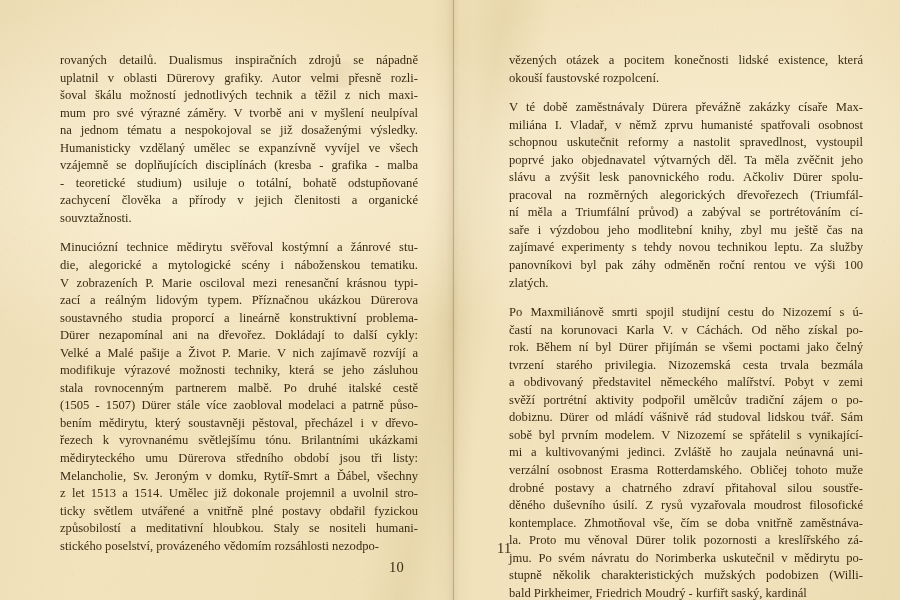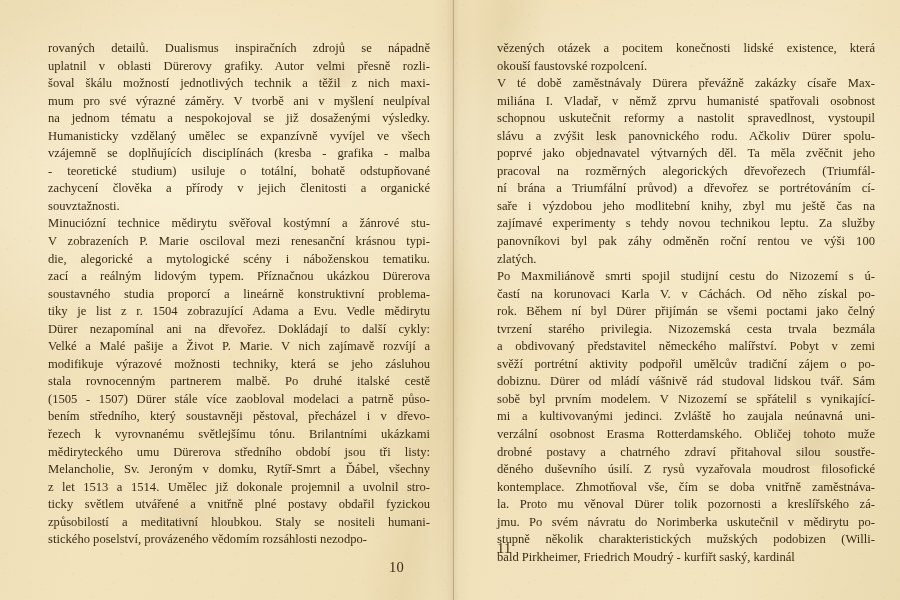--- a/index.html
+++ b/index.html
@@ -98,21 +98,21 @@
     line-height: 17.55px;
     color: #3a2c14;
     text-align: justify;
     text-justify: inter-word;
     -webkit-font-smoothing: none;
   }
   #page-left .text-block  { left: 48px; width: 382px; }
   #page-right .text-block { left: 44px; width: 378px; }
 
   .para {
-    margin: 0;
+    margin: 12px;
     text-align: justify;
   }
   
   .line {
     display: block;
     text-align: justify;
     text-align-last: justify;
     white-space: pre-wrap;
   }
   .line.last {
@@ -149,31 +149,30 @@
           <span class="line">mum pro své výrazné záměry. V tvorbě ani v myšlení neulpíval</span>
           <span class="line">na jednom tématu a nespokojoval se již dosaženými výsledky.</span>
           <span class="line">Humanisticky vzdělaný umělec se expanzívně vyvíjel ve všech</span>
           <span class="line">vzájemně se doplňujících disciplínách (kresba - grafika - malba</span>
           <span class="line">- teoretické studium) usiluje o totální, bohatě odstupňované</span>
           <span class="line">zachycení člověka a přírody v jejich členitosti a organické</span>
           <span class="line last">souvztažnosti.</span>
         </p>
         <p class="para">
           <span class="line">Minuciózní technice mědirytu svěřoval kostýmní a žánrové stu-</span>
+          <span class="line">die, alegorické a mytologické scény i náboženskou tematiku.</span>
           <span class="line">V zobrazeních P. Marie osciloval mezi renesanční krásnou typi-</span>
-          <span class="line">die, alegorické a mytologické scény i náboženskou tematiku.</span>
           <span class="line">zací a reálným lidovým typem. Příznačnou ukázkou Dürerova</span>
           <span class="line">soustavného studia proporcí a lineárně konstruktivní problema-</span>
-          <span class="line">tiky je list z r. 1504 zobrazující Adama a Evu. Vedle mědirytu</span>
           <span class="line">Dürer nezapomínal ani na dřevořez. Dokládají to další cykly:</span>
           <span class="line">Velké a Malé pašije a Život P. Marie. V nich zajímavě rozvíjí a</span>
           <span class="line">modifikuje výrazové možnosti techniky, která se jeho zásluhou</span>
           <span class="line">stala rovnocenným partnerem malbě. Po druhé italské cestě</span>
           <span class="line">(1505 - 1507) Dürer stále více zaobloval modelaci a patrně půso-</span>
-          <span class="line">bením středního, který soustavněji pěstoval, přecházel i v dřevo-</span>
+          <span class="line">bením mědirytu, který soustavněji pěstoval, přecházel i v dřevo-</span>
           <span class="line">řezech k vyrovnanému světlejšímu tónu. Brilantními ukázkami</span>
           <span class="line">mědiryteckého umu Dürerova středního období jsou tři listy:</span>
           <span class="line">Melancholie, Sv. Jeroným v domku, Rytíř-Smrt a Ďábel, všechny</span>
           <span class="line">z let 1513 a 1514. Umělec již dokonale projemnil a uvolnil stro-</span>
           <span class="line">ticky světlem utvářené a vnitřně plné postavy obdařil fyzickou</span>
           <span class="line">způsobilostí a meditativní hloubkou. Staly se nositeli humani-</span>
           <span class="line last">stického poselství, provázeného vědomím rozsáhlosti nezodpo-</span>
         </p>
       </div>
     <div class="folio" id="folio-left">10</div>
@@ -182,24 +181,24 @@
   <div class="page" id="page-right">
     <div class="text-block" id="right-text-block">
         <p class="para">
           <span class="line">vězených otázek a pocitem konečnosti lidské existence, která</span>
           <span class="line last">okouší faustovské rozpolcení.</span>
         </p>
         <p class="para">
           <span class="line">V té době zaměstnávaly Dürera převážně zakázky císaře Max-</span>
           <span class="line">miliána I. Vladař, v němž zprvu humanisté spatřovali osobnost</span>
           <span class="line">schopnou uskutečnit reformy a nastolit spravedlnost, vystoupil</span>
+          <span class="line">poprvé jako objednavatel výtvarných děl. Ta měla zvěčnit jeho</span>
           <span class="line">slávu a zvýšit lesk panovnického rodu. Ačkoliv Dürer spolu-</span>
-          <span class="line">poprvé jako objednavatel výtvarných děl. Ta měla zvěčnit jeho</span>
           <span class="line">pracoval na rozměrných alegorických dřevořezech (Triumfál-</span>
-          <span class="line">ní brána a Triumfální průvod) a dřevořez se portrétováním cí-</span>
+          <span class="line">ní měla a Triumfální průvod) a zabýval se portrétováním cí-</span>
           <span class="line">saře i výzdobou jeho modlitební knihy, zbyl mu ještě čas na</span>
           <span class="line">zajímavé experimenty s tehdy novou technikou leptu. Za služby</span>
           <span class="line">panovníkovi byl pak záhy odměněn roční rentou ve výši 100</span>
           <span class="line last">zlatých.</span>
         </p>
         <p class="para">
           <span class="line">Po Maxmiliánově smrti spojil studijní cestu do Nizozemí s ú-</span>
           <span class="line">častí na korunovaci Karla V. v Cáchách. Od něho získal po-</span>
           <span class="line">rok. Během ní byl Dürer přijímán se všemi poctami jako čelný</span>
           <span class="line">tvrzení starého privilegia. Nizozemská cesta trvala bezmála</span>

